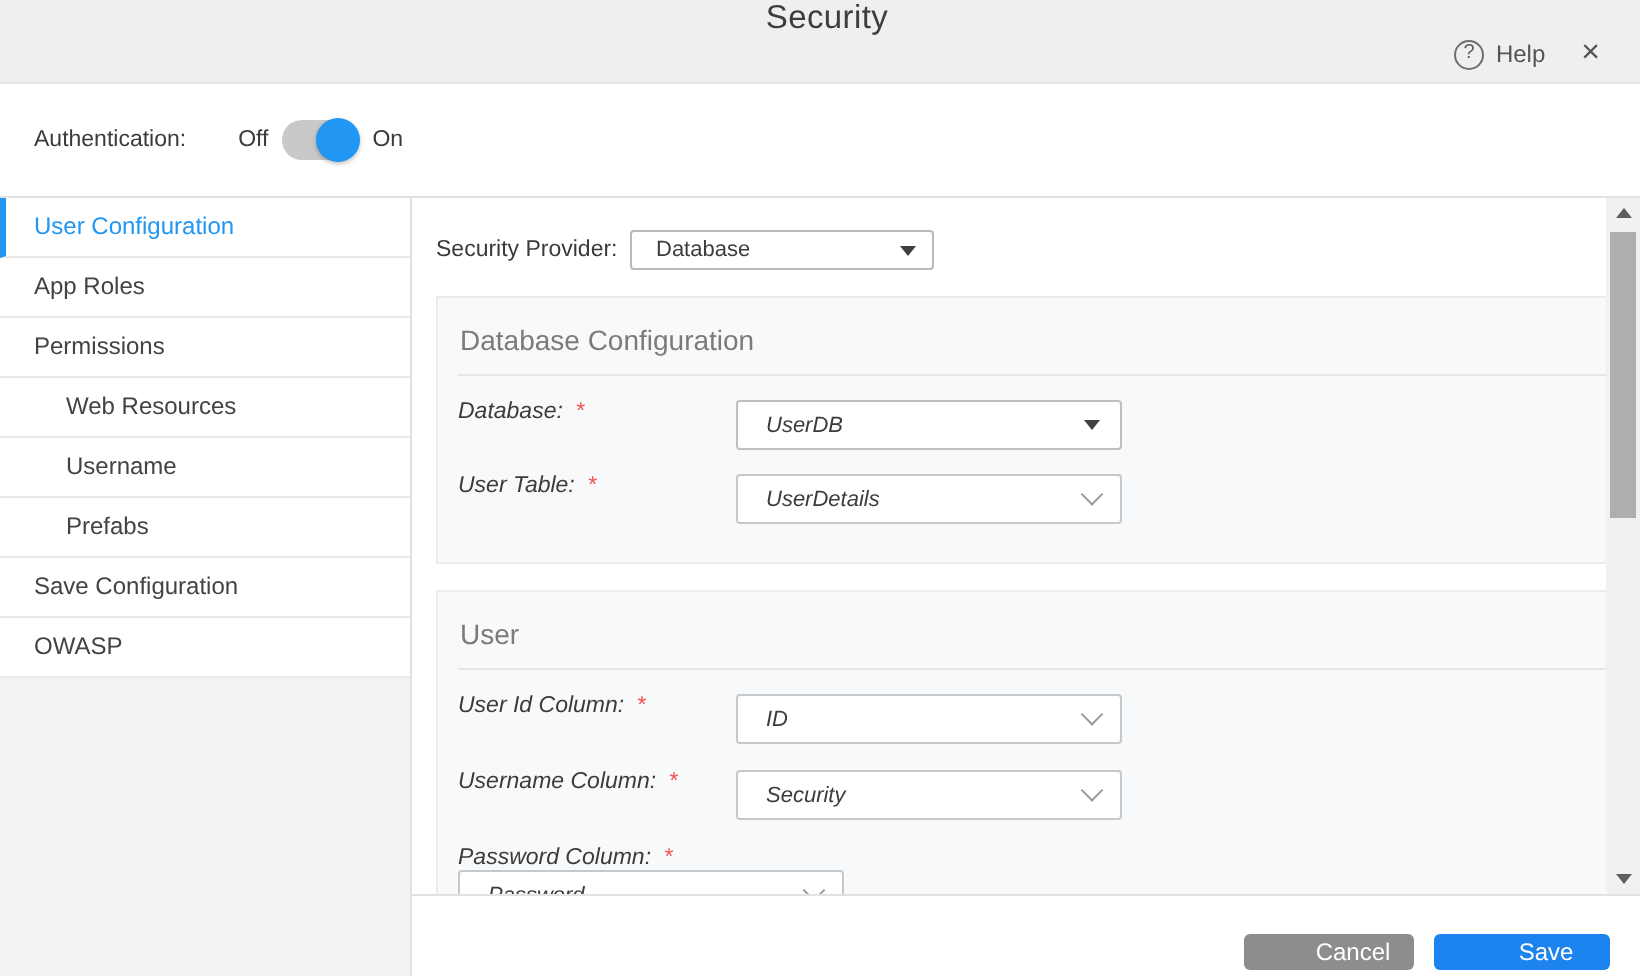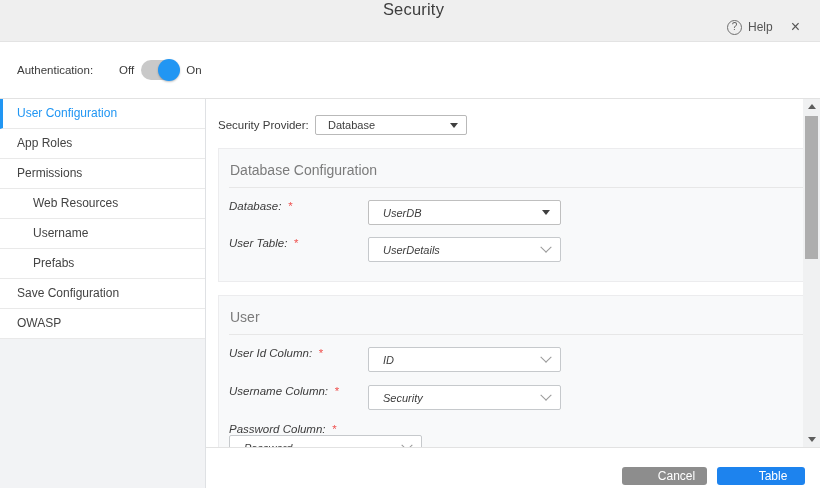--- a/index.html
+++ b/index.html
@@ -239,18 +239,18 @@
             <span class="tri-up"></span>
           </div>
         <div class="sbar-thumb"></div>
         <div class="sbar-btn down">
             <span class="tri-down"></span>
           </div>
       </div>
 
       <div class="footer">
         <button class="btn cancel">Cancel</button>
-        <button class="btn save">Table</button>
+        <button class="btn save">Save</button>
       </div>
 
     </div>
   </div>
 </div>
 
 </body></html>

